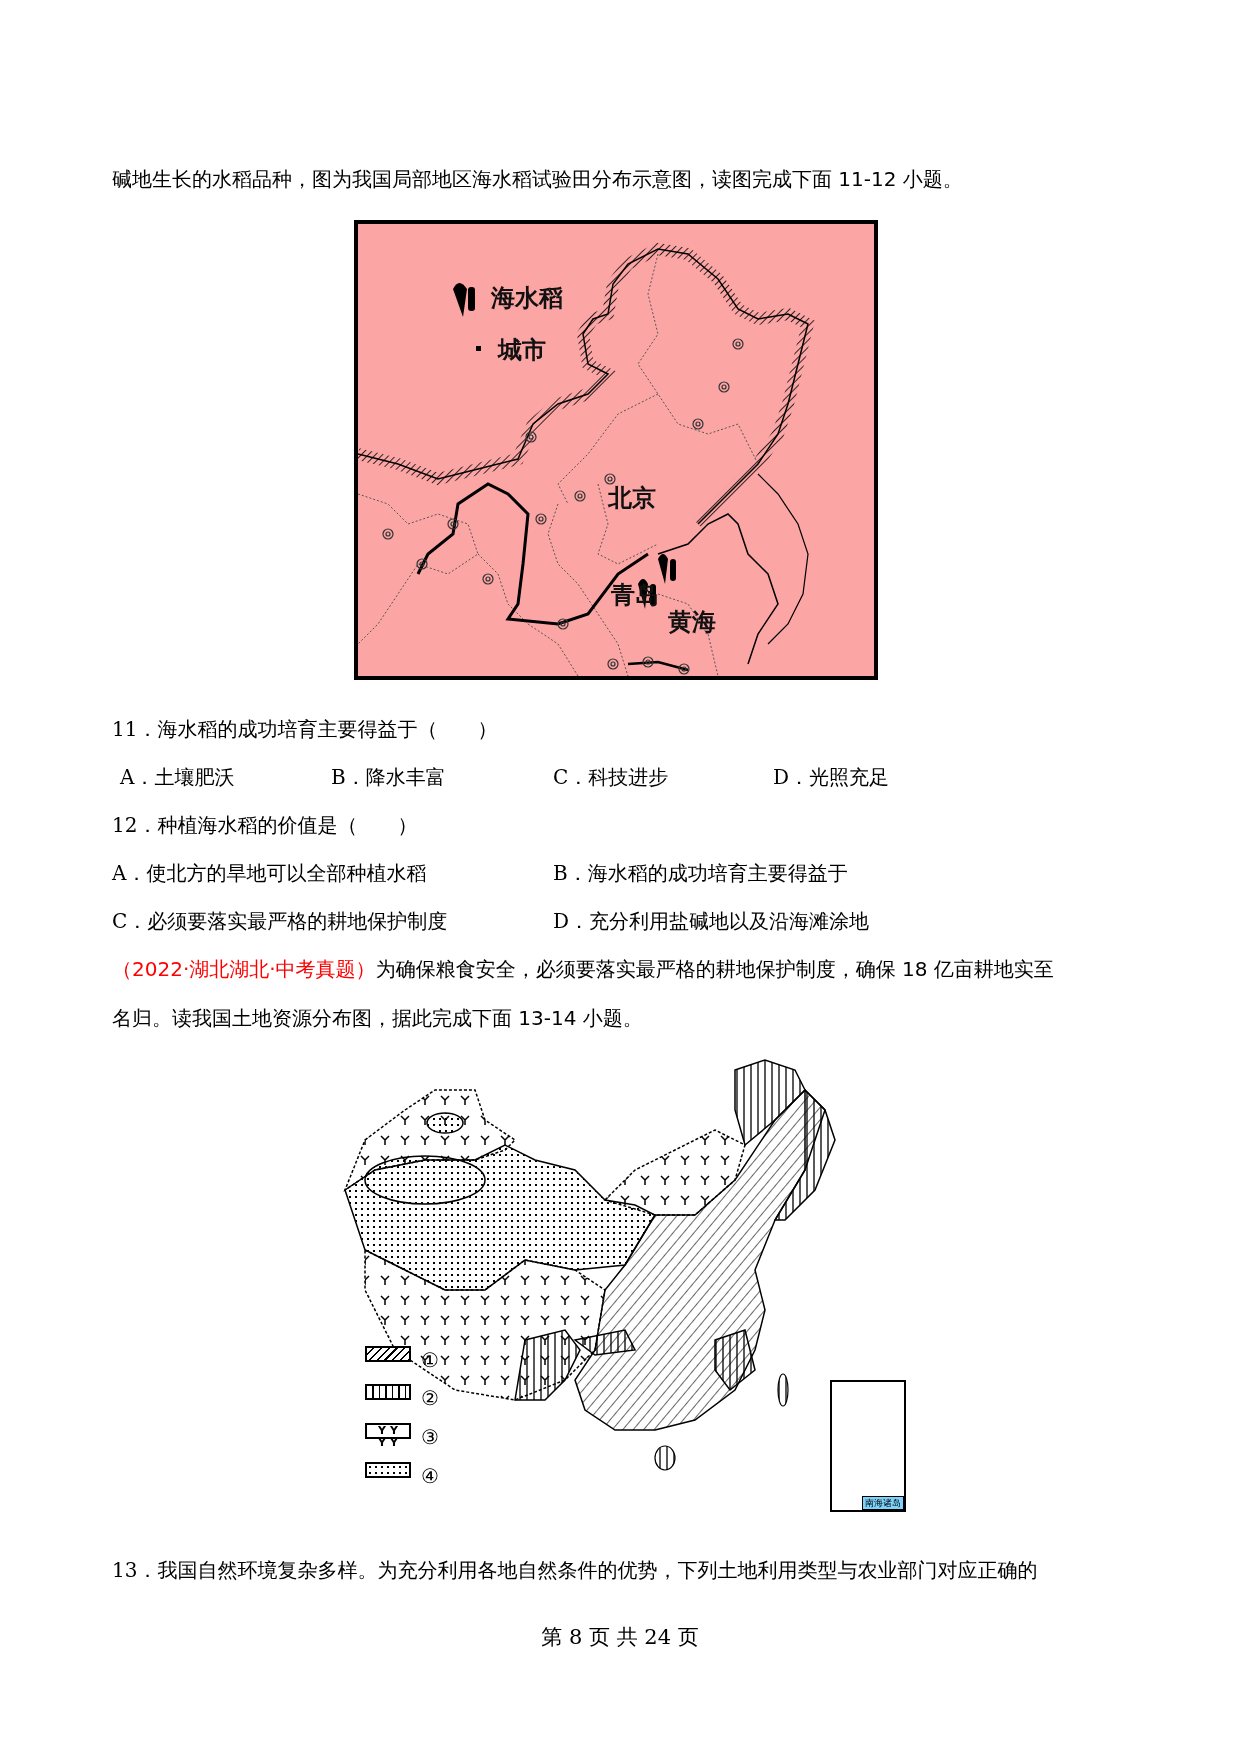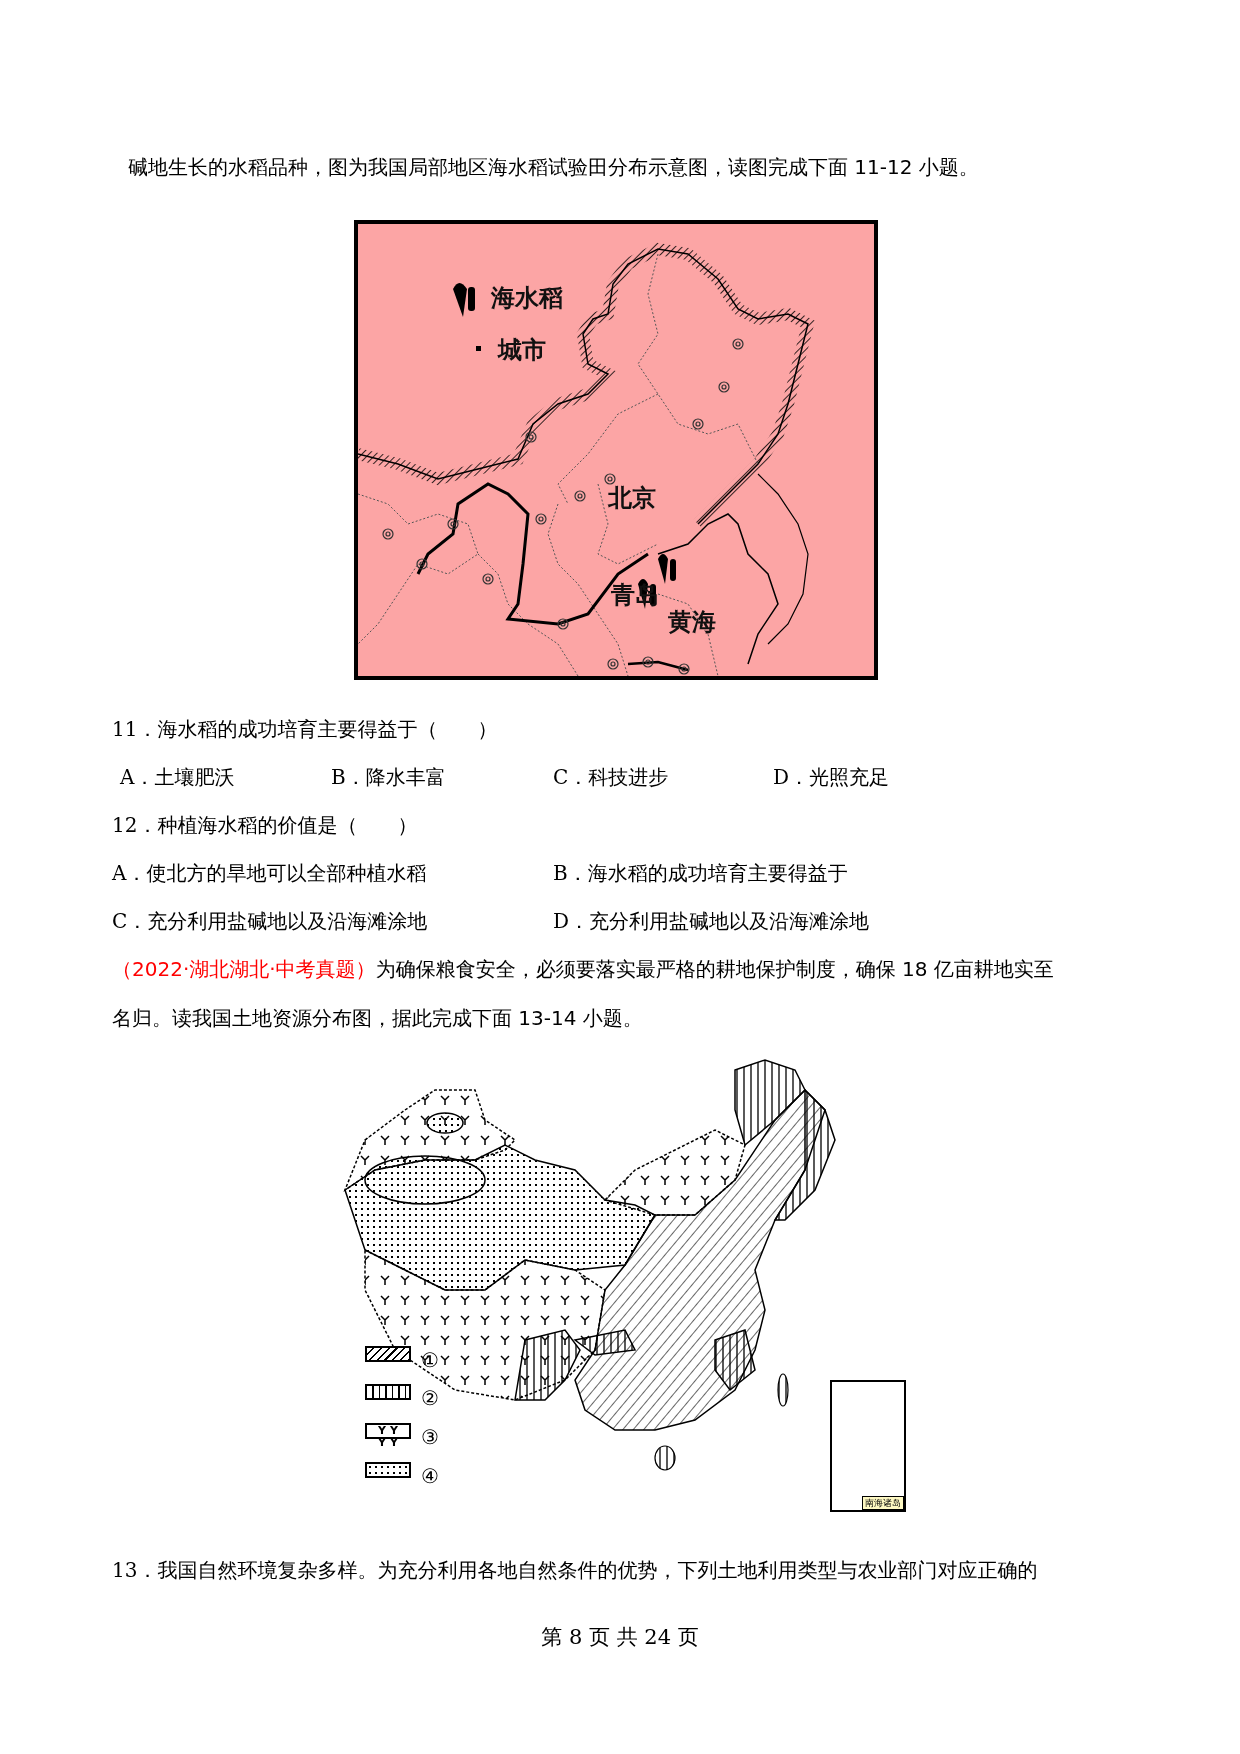--- a/index.html
+++ b/index.html
@@ -15,21 +15,21 @@
   .maplabel { position: absolute; font-family: "DejaVu Serif", "Liberation Serif", serif; font-size: 24px; font-weight: bold; color: #111; white-space: nowrap; }
   .map2 { left: 335px; top: 1050px; width: 590px; height: 470px; }
   .legend-item { position: absolute; left: 30px; width: 50px; height: 30px; }
   .legend-box { position: absolute; left: 0; top: 0; width: 46px; height: 16px; border: 2px solid #000; box-sizing: border-box; background: #fff; }
   .legend-num { position: absolute; left: 56px; top: 0; font-size: 20px; line-height: 28px; font-family: "DejaVu Serif", serif; }
   .footer { position: absolute; left: 0; width: 1240px; top: 1623px; text-align: center; font-size: 21px; font-family: "DejaVu Serif", "Liberation Serif", serif; }
 </style>
 </head>
 <body>
 
-<div class="line" style="top:154px;margin-left:16px;">碱地生长的水稻品种，图为我国局部地区海水稻试验田分布示意图，读图完成下面 11-12 小题。</div>
+<div class="line" style="top:166px;">碱地生长的水稻品种，图为我国局部地区海水稻试验田分布示意图，读图完成下面 11-12 小题。</div>
 
 <div class="figure map1">
   <svg width="516" height="452" viewBox="0 0 516 452">
     <defs>
       <pattern id="hatch1" width="5" height="5" patternUnits="userSpaceOnUse" patternTransform="rotate(45)">
         <line x1="0" y1="0" x2="0" y2="5" stroke="#000" stroke-width="1.6"></line>
       </pattern>
     </defs>
 
     <path d="M0,230 L40,240 L80,255 L120,245 L160,235 L175,200 L200,180 L230,170 L250,150 L230,140 L225,110 L235,95 L250,90 L255,60 L270,40 L300,25 L330,30 L360,55 L380,85 L400,95 L430,90 L450,100 L440,140 L430,180 L420,210 L400,240 L380,260 L360,280 L340,300" fill="none" stroke="url(#hatch1)" stroke-width="12"></path>
@@ -107,21 +107,21 @@
 
 <div class="line serif" style="top:716px;">11．海水稻的成功培育主要得益于（　　）</div>
 <div class="opt serif" style="left:120px; top:764px;">A．土壤肥沃</div>
 <div class="opt serif" style="left:331px; top:764px;">B．降水丰富</div>
 <div class="opt serif" style="left:553px; top:764px;">C．科技进步</div>
 <div class="opt serif" style="left:773px; top:764px;">D．光照充足</div>
 
 <div class="line serif" style="top:812px;">12．种植海水稻的价值是（　　）</div>
 <div class="opt serif" style="left:112px; top:860px;">A．使北方的旱地可以全部种植水稻</div>
 <div class="opt serif" style="left:553px; top:860px;">B．海水稻的成功培育主要得益于</div>
-<div class="opt serif" style="left:112px; top:908px;">C．充分利用盐碱地以及沿海滩涂地</div>
+<div class="opt serif" style="left:112px; top:908px;">C．必须要落实最严格的耕地保护制度</div>
 <div class="opt serif" style="left:553px; top:908px;">D．充分利用盐碱地以及沿海滩涂地</div>
 
 <div class="line" style="top:956px; left:112px;">
   <span class="red">（2022·湖北湖北·中考真题）</span><span>为确保粮食安全，必须要落实最严格的耕地保护制度，确保 18 亿亩耕地实至</span>
 </div>
 <div class="line" style="top:1005px;">名归。读我国土地资源分布图，据此完成下面 13-14 小题。</div>
 
 <div class="figure map2">
   <svg width="590" height="470" viewBox="0 0 590 470">
     <defs>
@@ -172,19 +172,19 @@
   <div class="legend-item" style="top:373px;">
     <div class="legend-box" style="font-size:11px; line-height:12px; text-align:center; font-weight:bold;">Y Y<br>Y Y</div>
     <span class="legend-num">③</span>
   </div>
   <div class="legend-item" style="top:412px;">
     <div class="legend-box" style="background-image: radial-gradient(#000 1px, transparent 1.3px); background-size: 6px 6px;"></div>
     <span class="legend-num">④</span>
   </div>
 
   <div style="position:absolute; left:495px; top:330px; width:76px; height:132px; border:2px solid #000; box-sizing:border-box; background:#fff;">
-    <div style="position:absolute; right:0; bottom:0; font-size:9px; line-height:12px; border:1px solid #000; background:#fef9c3; padding:0 2px; white-space:nowrap;">南海诸岛</div>
+    <div style="position:absolute; right:0; bottom:0; font-size:9px; line-height:12px; border:1px solid #000; background:#7dd3fc; padding:0 2px; white-space:nowrap;">南海诸岛</div>
   </div>
 </div>
 
 <div class="line serif" style="top:1557px;">13．我国自然环境复杂多样。为充分利用各地自然条件的优势，下列土地利用类型与农业部门对应正确的</div>
 
 <div class="footer">第 8 页 共 24 页</div>
 
 </body></html>

